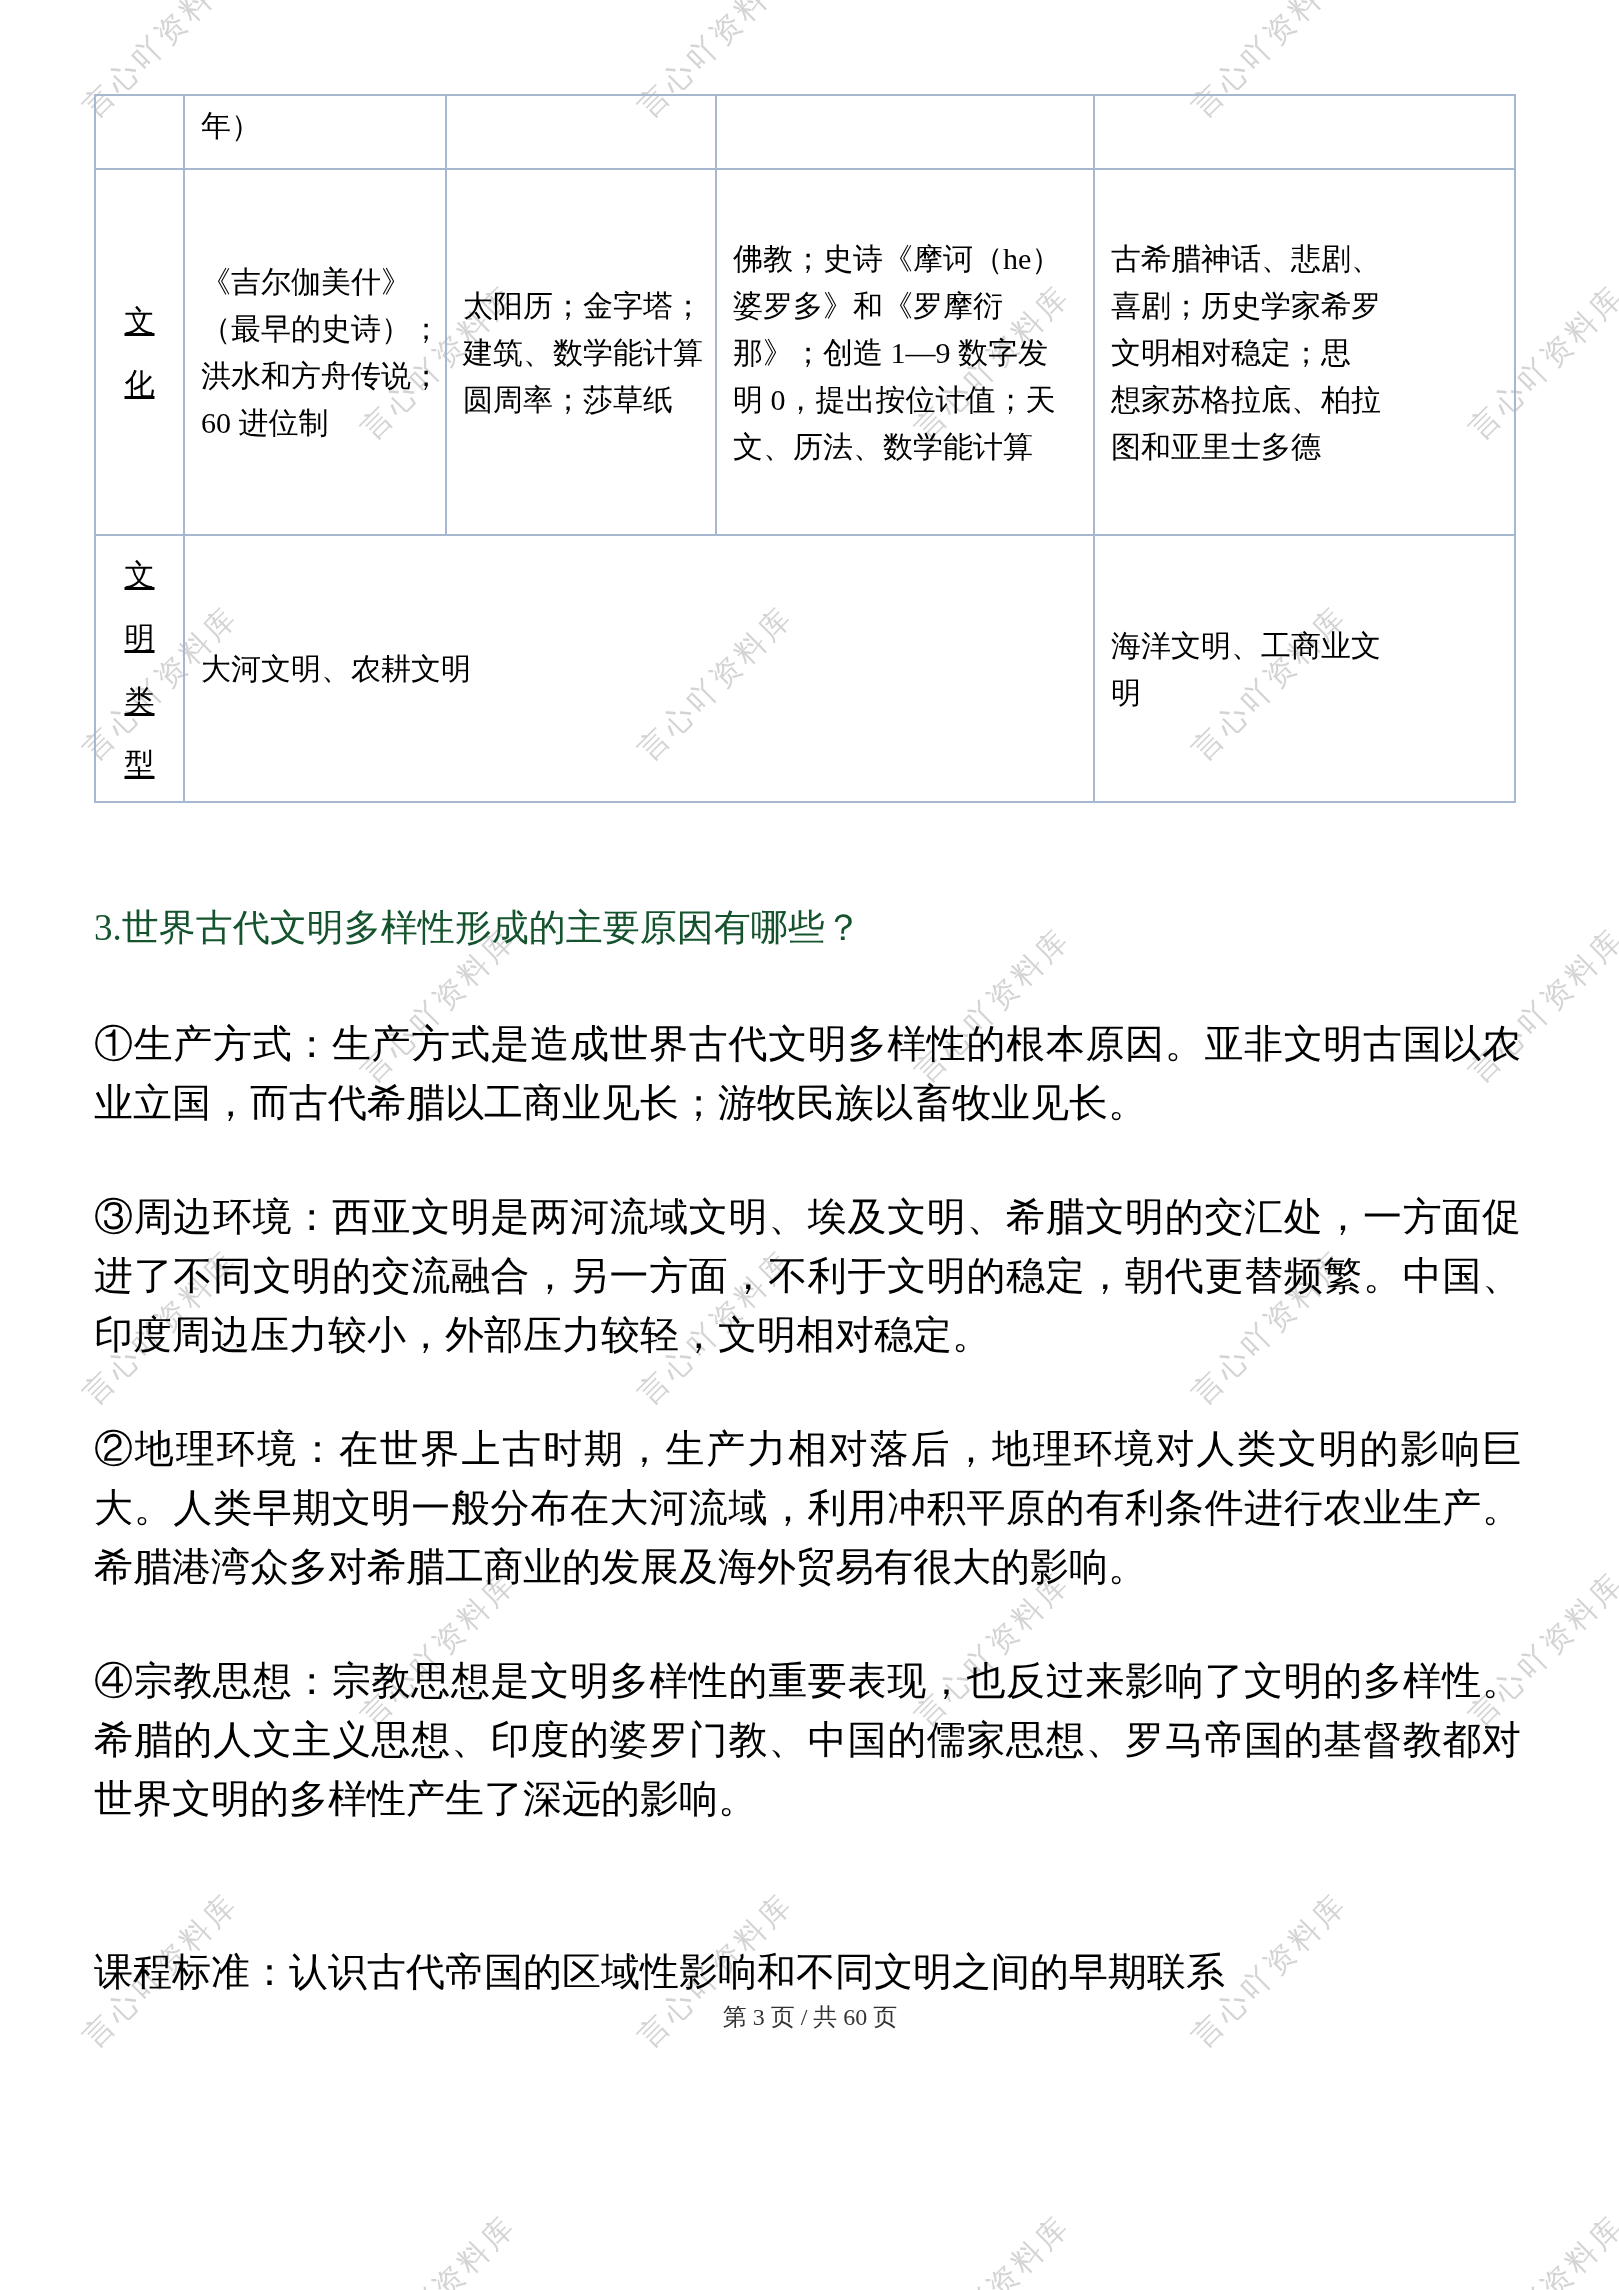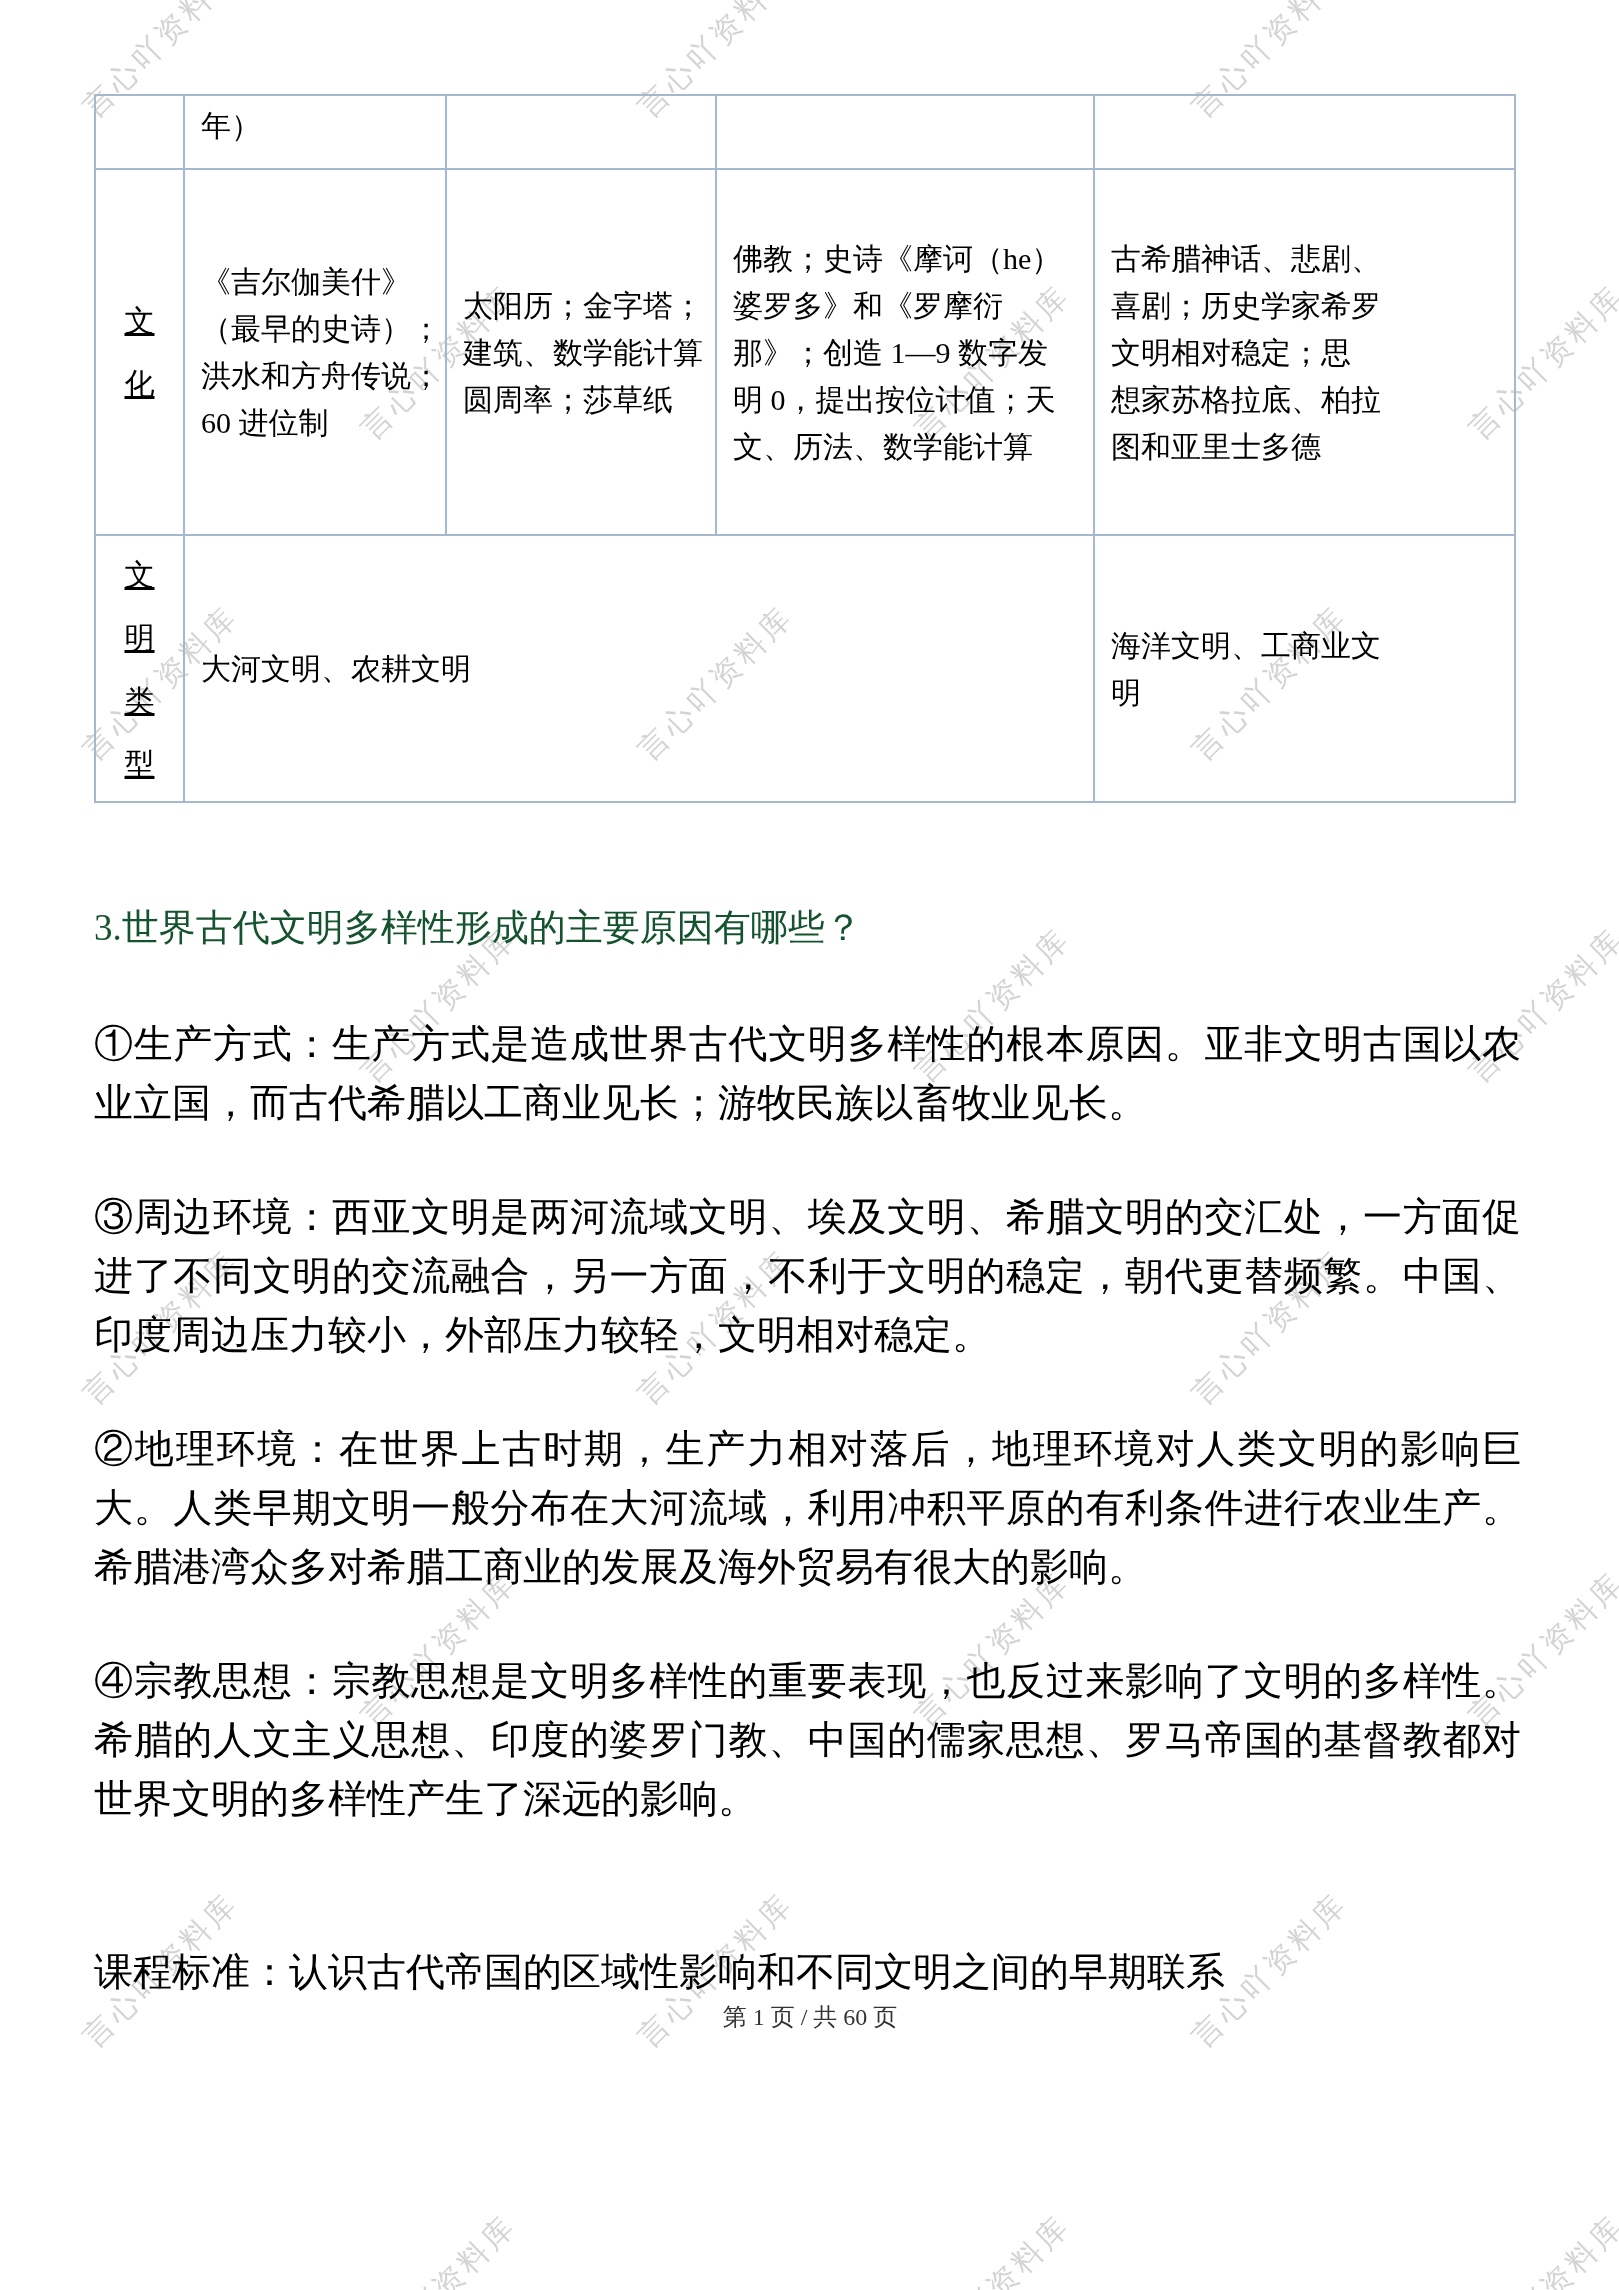--- a/index.html
+++ b/index.html
@@ -183,16 +183,16 @@
     <p class="body-para first">①生产方式：生产方式是造成世界古代文明多样性的根本原因。亚非文明古国以农业立国，而古代希腊以工商业见长；游牧民族以畜牧业见长。</p>
     <p class="body-para">③周边环境：西亚文明是两河流域文明、埃及文明、希腊文明的交汇处，一方面促进了不同文明的交流融合，另一方面，不利于文明的稳定，朝代更替频繁。中国、印度周边压力较小，外部压力较轻，文明相对稳定。</p>
     <p class="body-para">②地理环境：在世界上古时期，生产力相对落后，地理环境对人类文明的影响巨大。人类早期文明一般分布在大河流域，利用冲积平原的有利条件进行农业生产。希腊港湾众多对希腊工商业的发展及海外贸易有很大的影响。</p>
     <p class="body-para">④宗教思想：宗教思想是文明多样性的重要表现，也反过来影响了文明的多样性。希腊的人文主义思想、印度的婆罗门教、中国的儒家思想、罗马帝国的基督教都对世界文明的多样性产生了深远的影响。</p>
 
     <div class="course-standard">课程标准：认识古代帝国的区域性影响和不同文明之间的早期联系</div>
 
 
   </div>
 
-  <div class="footer">第 1 页 / 共 60 页</div>
+  <div class="footer">第 3 页 / 共 60 页</div>
 
 </div>
 
 
 </body></html>

